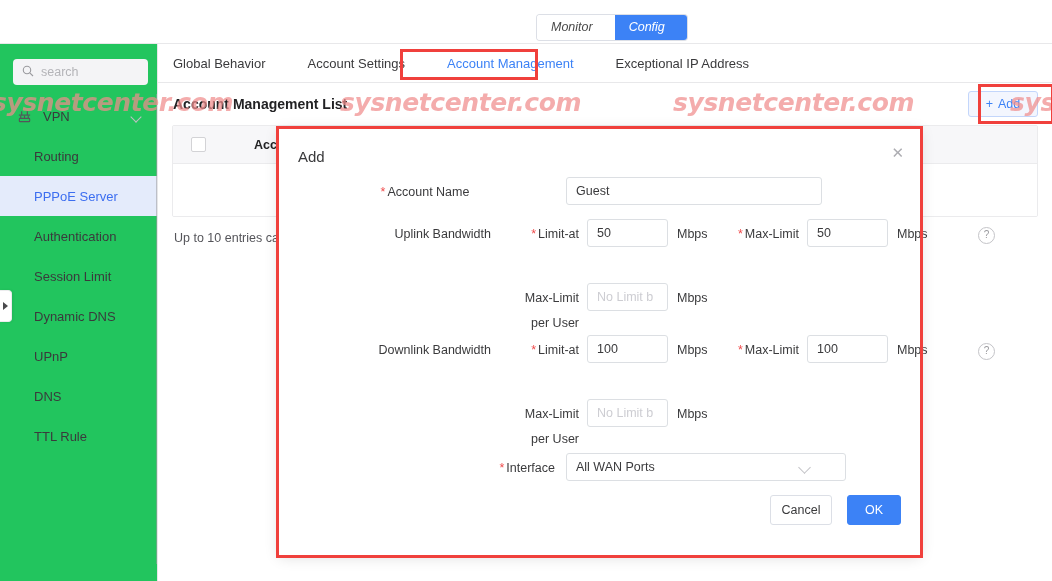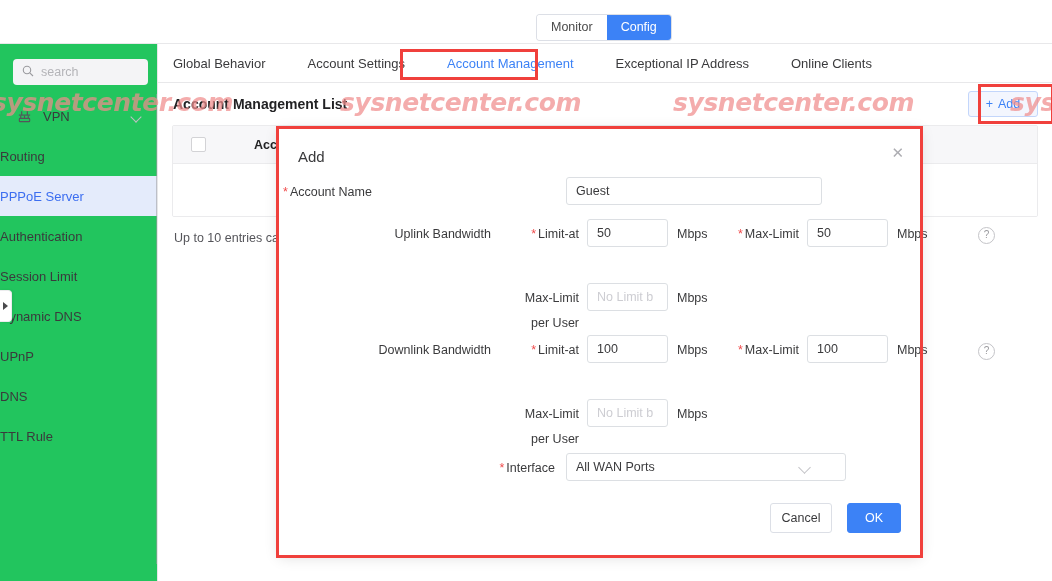--- a/index.html
+++ b/index.html
@@ -29,26 +29,27 @@
   .mode-toggle {
     position: absolute;
     left: 537px; top: 15px;
     display: flex;
     border-radius: 3px;
     overflow: hidden;
     box-shadow: 0 0 0 1px #dcdfe6;
   }
   .mode-btn {
     font-size: 12.5px;
-    padding: 5px 14px 6px 14px;
+    padding: 5px 22px 6px 14px;
     background: #ffffff;
     color: #4a4a4a;
     cursor: pointer;
     line-height: 14px;
     user-select: none;
+    font-style: italic;
   }
   .mode-btn.active {
     background: #3c82f6;
     color: #ffffff;
     font-weight: normal;
   }
 
   
   .sidebar {
     position: absolute;
@@ -102,20 +103,21 @@
     border-right: 1.3px solid #bfbfc4;
     border-bottom: 1.3px solid #bfbfc4;
     transform: rotate(45deg);
   }
   .chev.up { transform: rotate(-135deg); margin-top: -1px; }
 
   .nav-item {
     height: 40px;
     display: flex;
     align-items: center;
+    padding-left: 34px;
     box-sizing: border-box;
     font-size: 13px;
     color: #3a3a3c;
     cursor: pointer;
     position: relative;
   }
   .nav-item.active {
     background: #e4ebfb;
     color: #3c6ef0;
   }
@@ -359,21 +361,21 @@
   .sel-arrow {
     position: absolute;
     width: 8px; height: 8px;
     border-right: 1.3px solid #c2c2c6;
     border-bottom: 1.3px solid #c2c2c6;
     transform: rotate(45deg);
   }
 
   .modal-footer {
     position: absolute;
-    left: 0; bottom: 4px;
+    left: 0; bottom: 12px;
     width: 641px; height: 62px;
     box-sizing: border-box;
   }
   .btn {
     position: absolute;
     height: 30px;
     border-radius: 3px;
     font-size: 12.5px;
     display: flex;
     align-items: center;
@@ -452,21 +454,20 @@
   <i></i>
 </div>
 
 <div class="content">
 
   <div class="tabbar">
     <div class="tab">Global Behavior</div>
     <div class="tab">Account Settings</div>
     <div class="tab active">Account Management</div>
     <div class="tab">Exceptional IP Address</div>
-    <div class="tab">Online Clients</div>
   </div>
 
   <div class="list-header">
     <span class="list-title">Account Management List</span>
     <div class="add-btn">
       <span>+</span>
       <span>Add</span>
     </div>
   </div>
 
@@ -486,21 +487,21 @@
 <div class="wm wm3">sysnetcenter.com</div>
 <div class="wm wm4">sys</div>
 
 <div class="modal">
   <div class="modal-title">Add</div>
   <div class="modal-close">✕</div>
 
   <div class="modal-body">
 
     <div class="frow" style="height:30px;margin-bottom:12px;">
-      <div class="flabel" style="left:4px;width:260px;text-align:left;">
+      <div class="flabel" style="left:16px;width:260px;text-align:center;">
         <span class="req">*</span><span>Account Name</span>
       </div>
       <input class="inp" style="left: 287px; width: 256px;" value="Guest">
     </div>
 
     <div class="frow" style="height:30px;margin-bottom:12px;">
       <div class="flabel" style="left:16px;width:196px;text-align:right;">Uplink Bandwidth</div>
       <div class="sub-label" style="left:214px;">
         <span class="req">*</span><span>Limit-at</span>
       </div>

